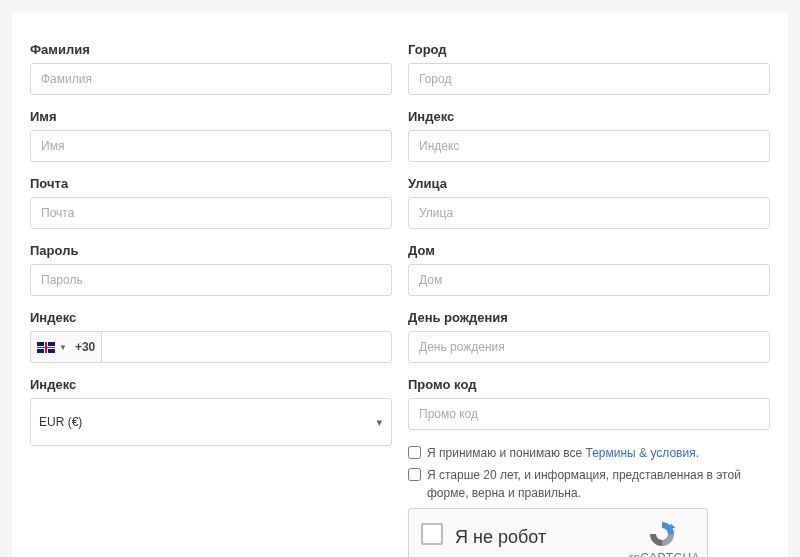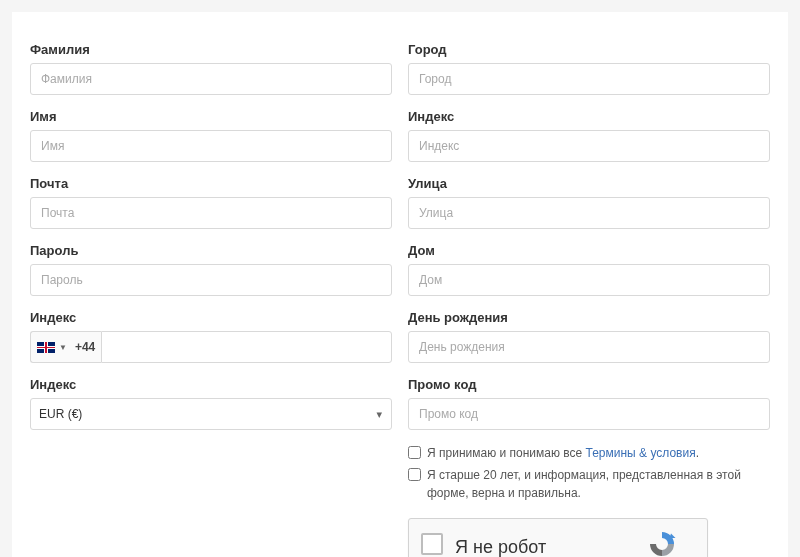--- a/index.html
+++ b/index.html
@@ -30,21 +30,21 @@
       border: 1px solid #d9d9d9;
       border-radius: 3px;
       padding: 0 10px;
       font-size: 12px;
       color: #333;
       background: #fff;
     }
     .input::placeholder { color: #aaa; }
     .select {
       width: 100%;
-      height: 32px;
+      height: 48px;
       border: 1px solid #d9d9d9;
       border-radius: 3px;
       padding: 0 8px;
       font-size: 12px;
       color: #333;
       background: #fff;
       appearance: none;
       position: relative;
     }
     .select-wrap { position: relative; }
@@ -91,21 +91,21 @@
       linear-gradient(to right, transparent 44%, #C8102E 44%, #C8102E 56%, transparent 56%);
     }
     .country .caret { font-size: 8px; color:#666; }
     .dial {
       font-weight: 600;
       font-size: 12px;
       color: #444;
       padding-left: 4px;
     }
     .phone-row .input { border-radius: 0 3px 3px 0; }
-    .checks { margin-top: 2px; margin-bottom: 16px; }
+    .checks { margin-top: 2px; margin-bottom: 6px; }
     .check-row {
       display: flex;
       align-items: flex-start;
       gap: 6px;
       font-size: 12px;
       color: #555;
       line-height: 1.5;
       margin-bottom: 4px;
     }
     .check-row input[type=checkbox] { margin-top: 2px; }
@@ -170,21 +170,21 @@
       <label class="label">Пароль</label>
       <input class="input" type="password" placeholder="Пароль" style="">
     </div>
 
     <div class="field">
       <label class="label">Индекс</label>
       <div class="phone-row">
         <div class="country">
           <span class="flag"></span>
           <span class="caret">▼</span>
-          <span class="dial">+44</span>
+          <span class="dial">+30</span>
         </div>
         <input class="input" style="">
       </div>
     </div>
 
     <div class="field">
       <label class="label">Индекс</label>
       <div class="select-wrap">
         <select class="select">
           <option>EUR  (€)</option>

